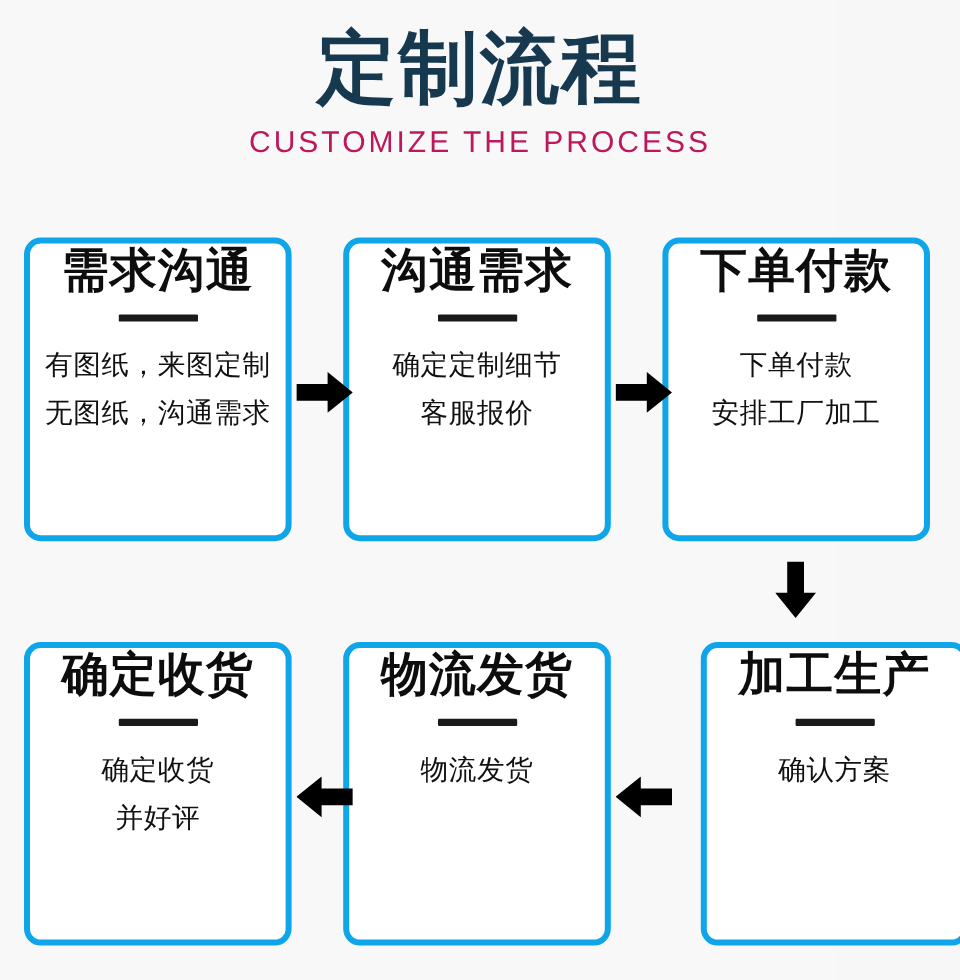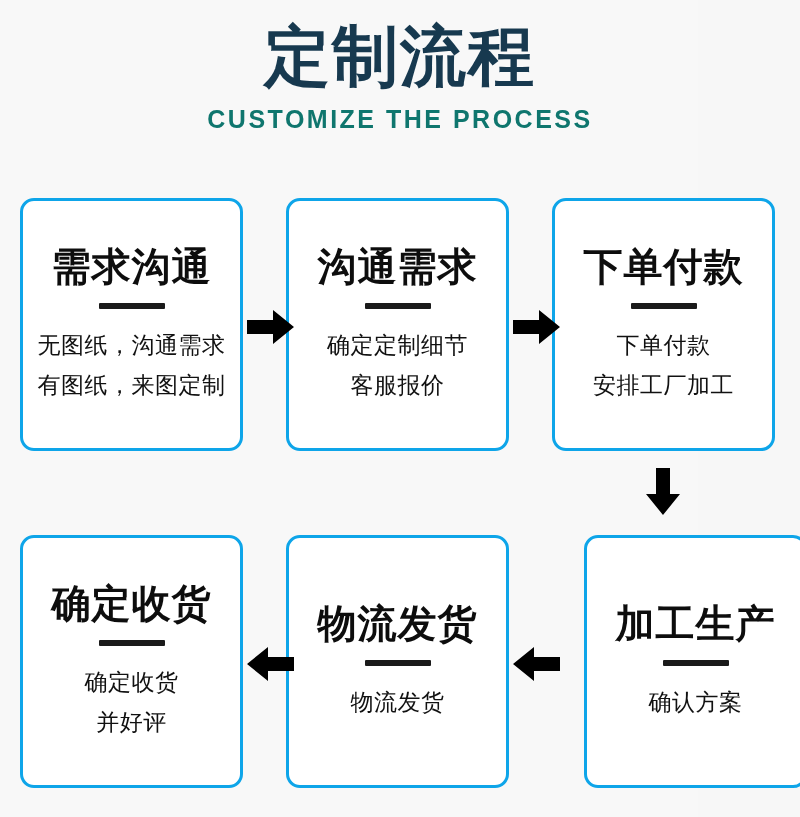--- a/index.html
+++ b/index.html
@@ -39,46 +39,46 @@
     font-weight: bold;
     color: #17394f;
     letter-spacing: 2px;
     font-family: "Liberation Sans", "DejaVu Sans", sans-serif;
   }
   .subtitle {
     margin: 0;
     padding-top: 10px;
     font-size: 25px;
     line-height: 30px;
-    font-weight: bold;
-    color: #0f766e;
+    font-weight: normal;
+    color: #be185d;
     letter-spacing: 2.5px;
     font-family: "Liberation Sans", "DejaVu Sans", sans-serif;
   }
 
   
   .flow {
     position: absolute;
     top: 198px;
     left: 20px;
     width: 756px;
     height: 590px;
   }
   .card {
     position: absolute;
     width: 223px;
     height: 253px;
     box-sizing: border-box;
     background: #ffffff;
-    border: 3px solid #0ea5e9;
+    border: 5px solid #0ea5e9;
     border-radius: 14px;
     display: flex;
     flex-direction: column;
     align-items: center;
-    justify-content: center;
+    justify-content: flex-start;
   }
   .card-c0 { left: 0px;   top: 0px; }
   .card-c1 { left: 266px; top: 0px; }
   .card-c2 { left: 532px; top: 0px; }
   .card-c3 { left: 532px; top: 337px; margin-left: 32px; }
   .card-c4 { left: 266px; top: 337px; }
   .card-c5 { left: 0px;   top: 337px; }
 
   .card-title {
     font-size: 39px;
@@ -129,22 +129,22 @@
   <div class="header">
     <h1 class="title">定制流程</h1>
     <div class="subtitle">CUSTOMIZE THE PROCESS</div>
   </div>
 
   <div class="flow">
 
     <div class="card card-c0">
       <div class="card-title">需求沟通</div>
       <div class="card-divider"></div>
+      <div class="card-line">有图纸，来图定制</div>
       <div class="card-line">无图纸，沟通需求</div>
-      <div class="card-line">有图纸，来图定制</div>
     </div>
 
     <div class="card card-c1">
       <div class="card-title">沟通需求</div>
       <div class="card-divider"></div>
       <div class="card-line">确定定制细节</div>
       <div class="card-line">客服报价</div>
     </div>
 
     <div class="card card-c2">

